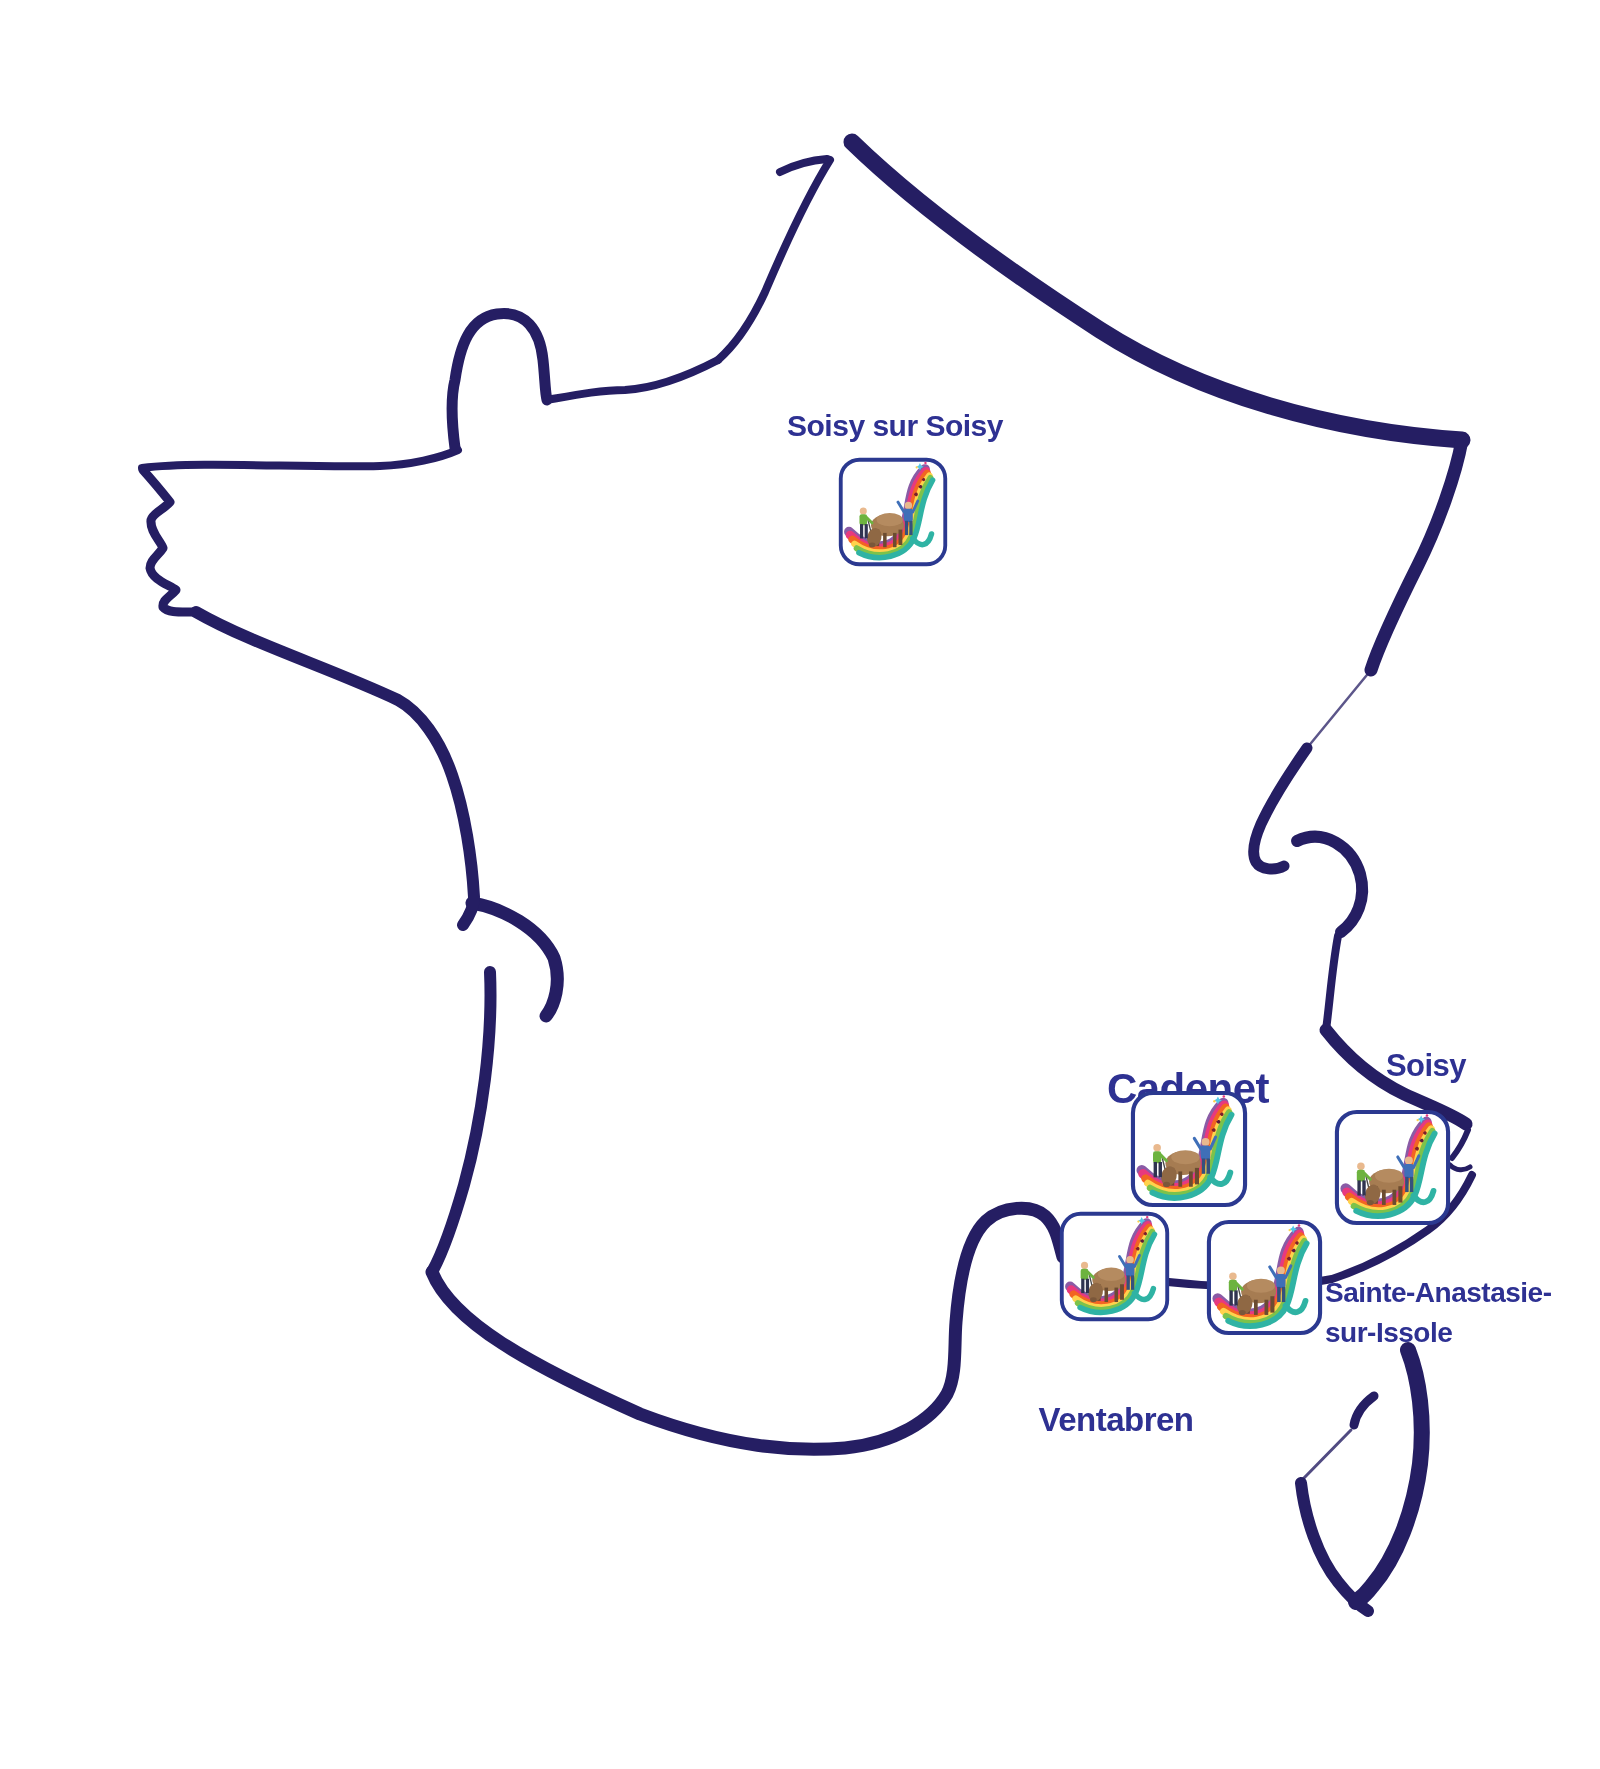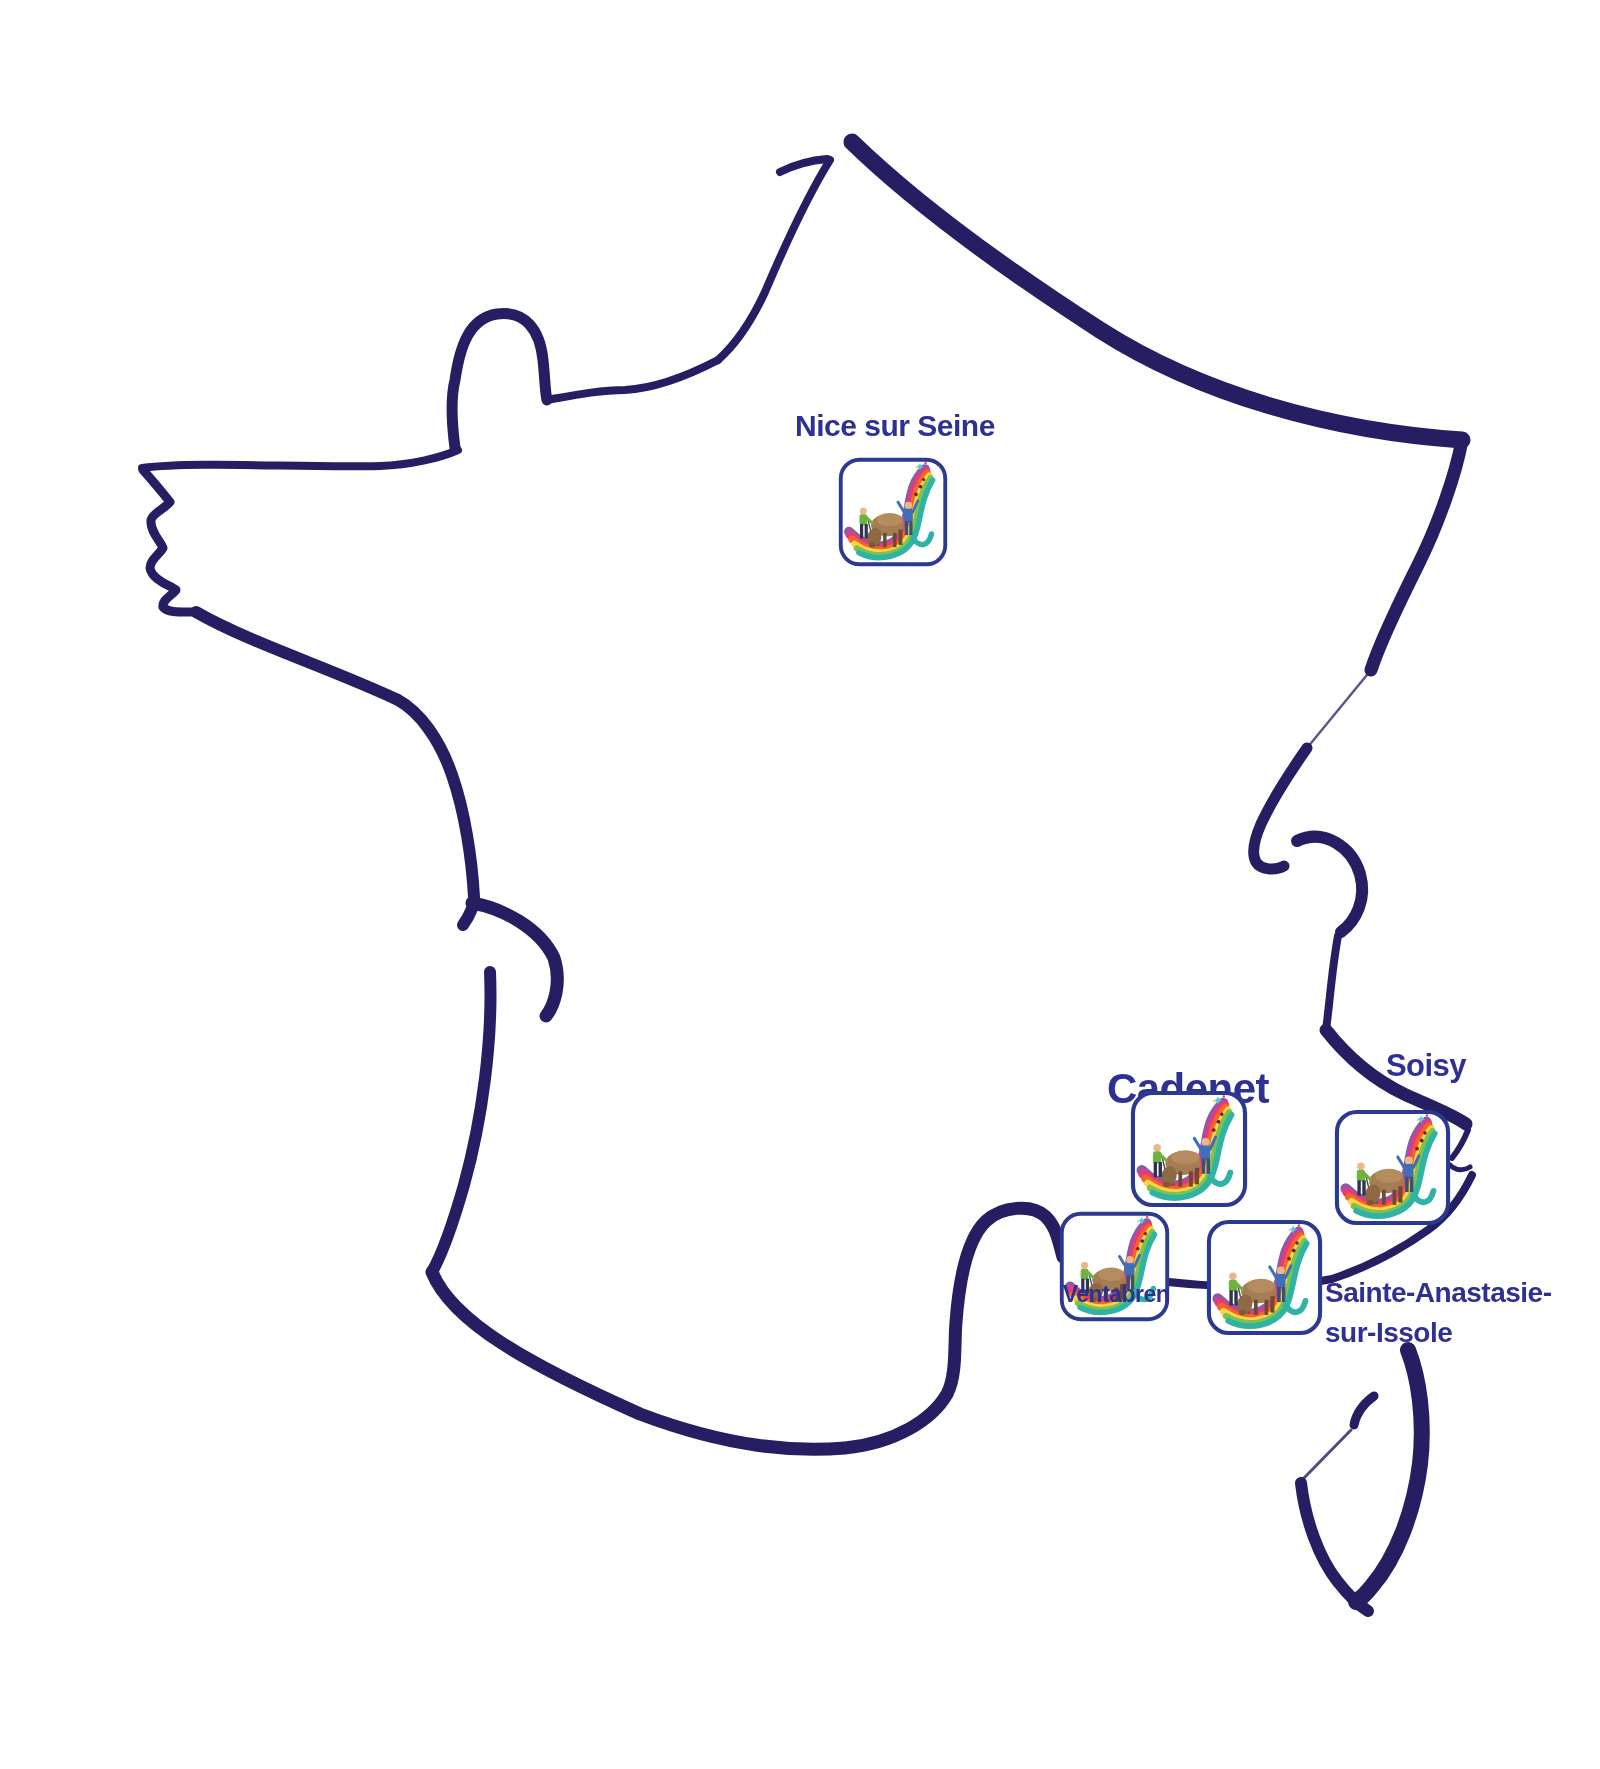--- a/index.html
+++ b/index.html
@@ -17,21 +17,21 @@
     white-space:nowrap;
   }
   .marker-icon{position:absolute;display:block;}
   .lbl-soisy{left:738px;top:409px;width:314px;font-size:30px;}
   .ico-soisy{left:838px;top:457px;width:110px;height:110px;}
   .lbl-cadenet{left:1038px;top:1065px;width:300px;font-size:42px;}
   .ico-cadenet{left:1130px;top:1090px;width:118px;height:118px;}
   .lbl-nice{left:1276px;top:1048px;width:300px;font-size:31px;}
   .ico-nice{left:1334px;top:1109px;width:117px;height:117px;}
   .ico-ventabren{left:1059px;top:1211px;width:111px;height:111px;}
-  .lbl-ventabren{left:966px;top:1281px;width:300px;font-size:23px;}
+  .lbl-ventabren{left:966px;top:1401px;width:300px;font-size:33px;}
   .ico-sainte{left:1206px;top:1219px;width:117px;height:117px;}
   .lbl-sainte{left:1325px;top:1273px;width:300px;font-size:28px;line-height:40px;text-align:left;}
 </style>
 </head>
 <body style="--label-color: #2e3192;">
 
 <svg id="map-svg" viewBox="0 0 1600 1769" xmlns="http://www.w3.org/2000/svg">
   <defs>
 
     <symbol id="logo-icon" viewBox="0 0 100 100">
@@ -114,21 +114,21 @@
     <path d="M 780,172 C 796,164 814,160 827,159" stroke-width="8"></path>
 
     <path d="M 1408,1350 C 1419,1378 1425,1420 1420,1464 C 1414,1512 1396,1558 1372,1586 C 1366,1594 1360,1599 1356,1602" stroke-width="16"></path>
     <path d="M 1301,1483 C 1305,1518 1318,1557 1338,1582 C 1349,1596 1360,1606 1368,1611" stroke-width="12"></path>
     <path d="M 1374,1396 C 1363,1404 1356,1414 1354,1425" stroke-width="9"></path>
     <path d="M 1351,1430 L 1303,1479" stroke-width="3" opacity="0.8"></path>
   </g>
 </svg>
 
 <div>
-  <div class="marker-label lbl-soisy">Nice sur Seine</div>
+  <div class="marker-label lbl-soisy">Soisy sur Soisy</div>
   <svg class="marker-icon ico-soisy" viewBox="0 0 100 100">
       <use href="#logo-icon"></use>
     </svg>
 </div>
 
 <div>
   <div class="marker-label lbl-cadenet">Cadenet</div>
   <svg class="marker-icon ico-cadenet" viewBox="0 0 100 100">
       <use href="#logo-icon"></use>
     </svg>

